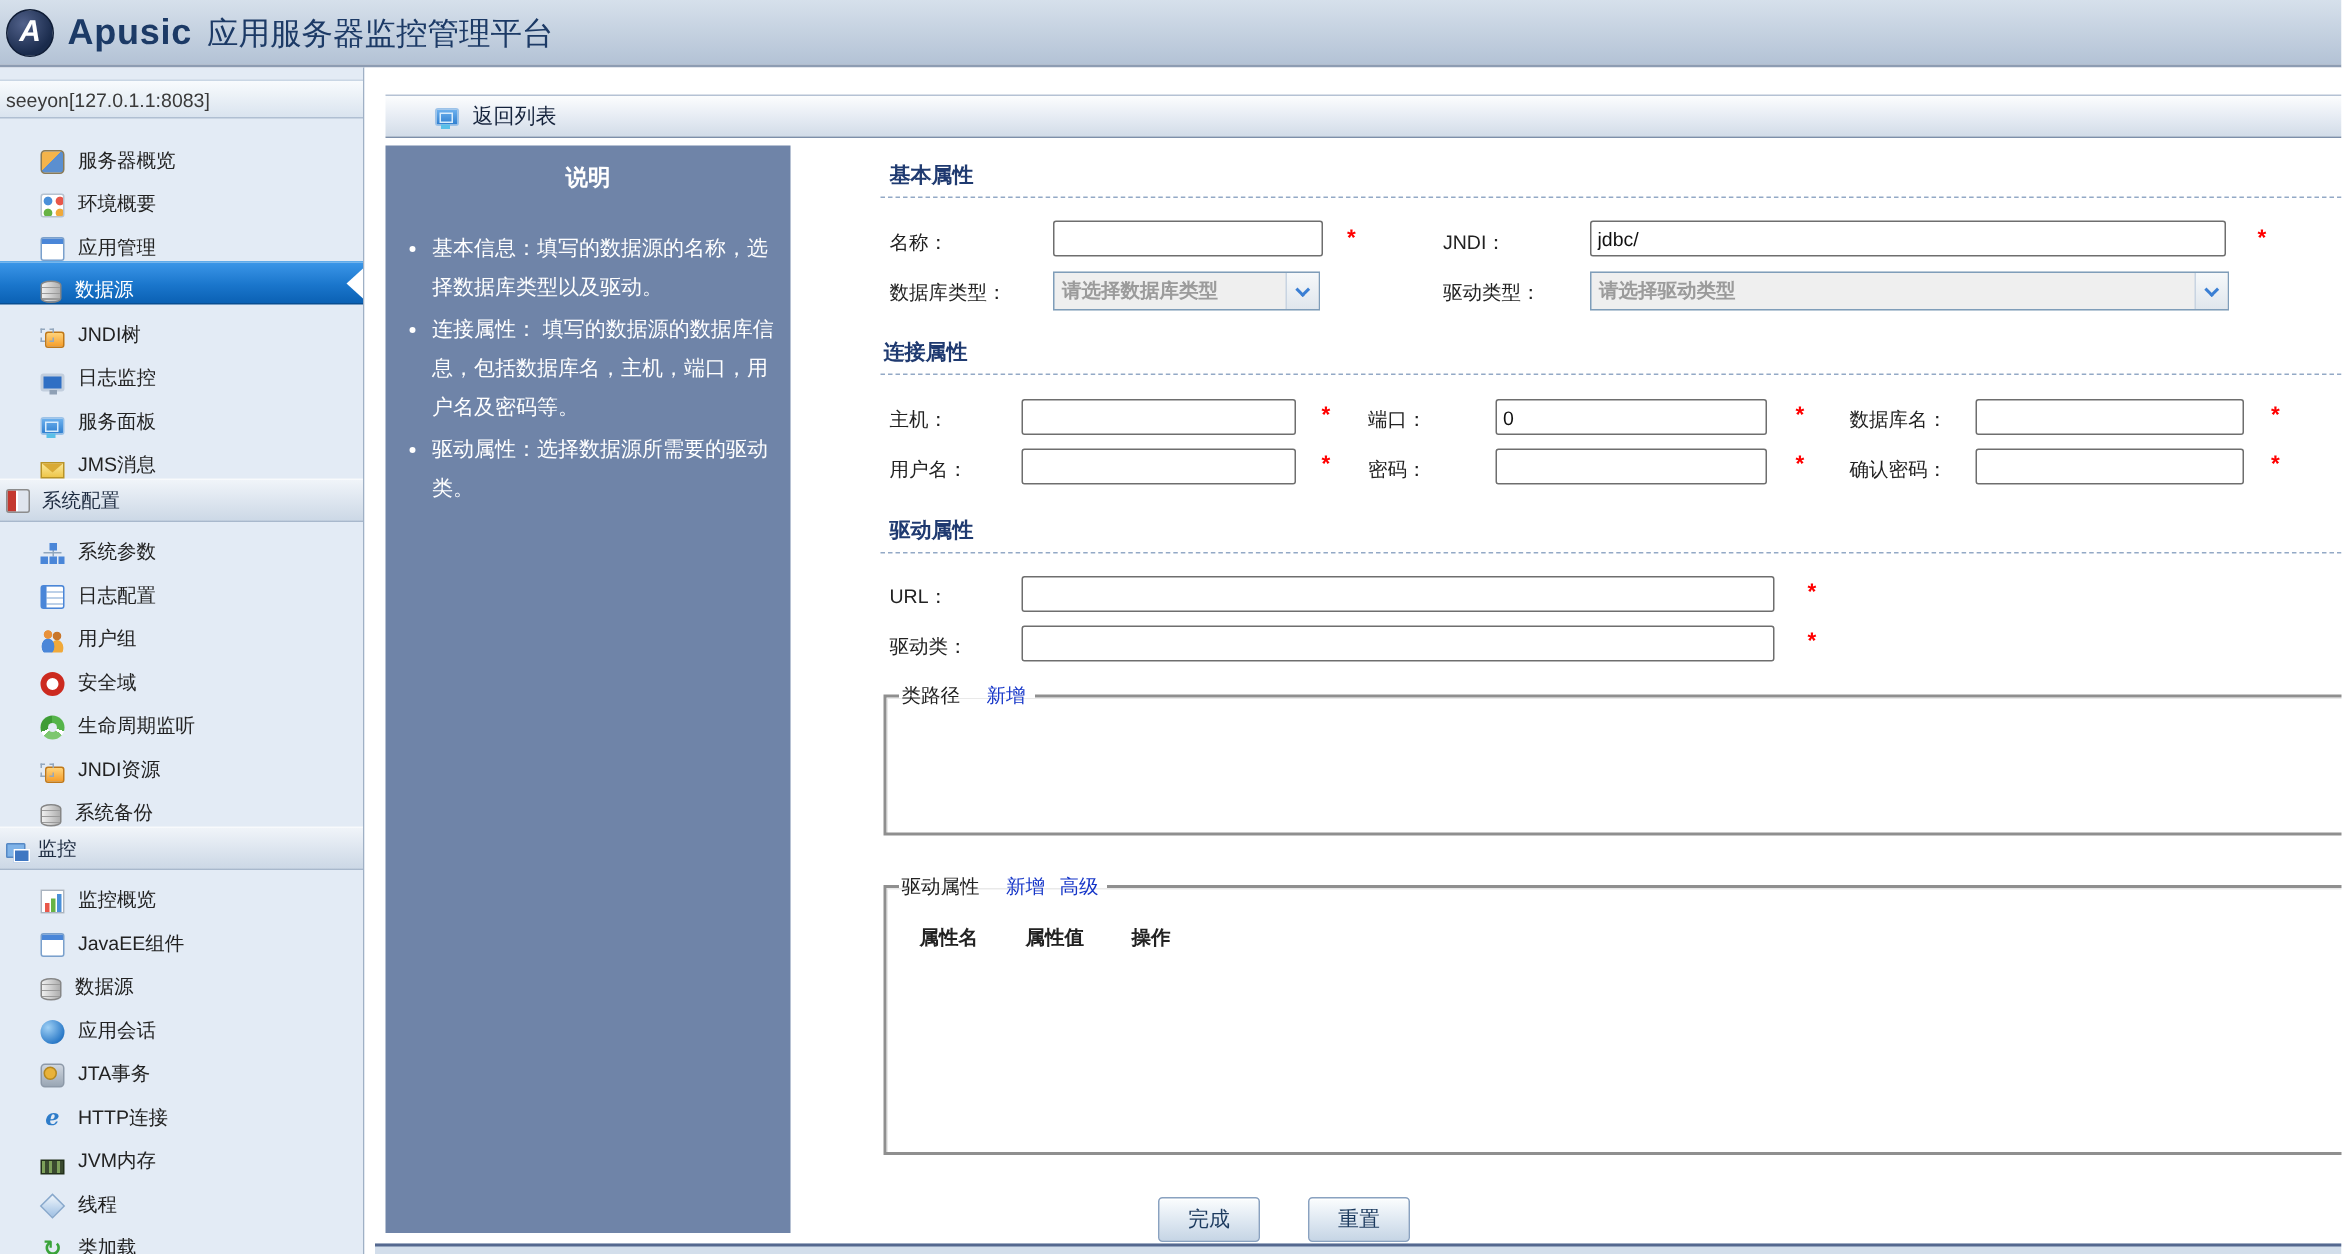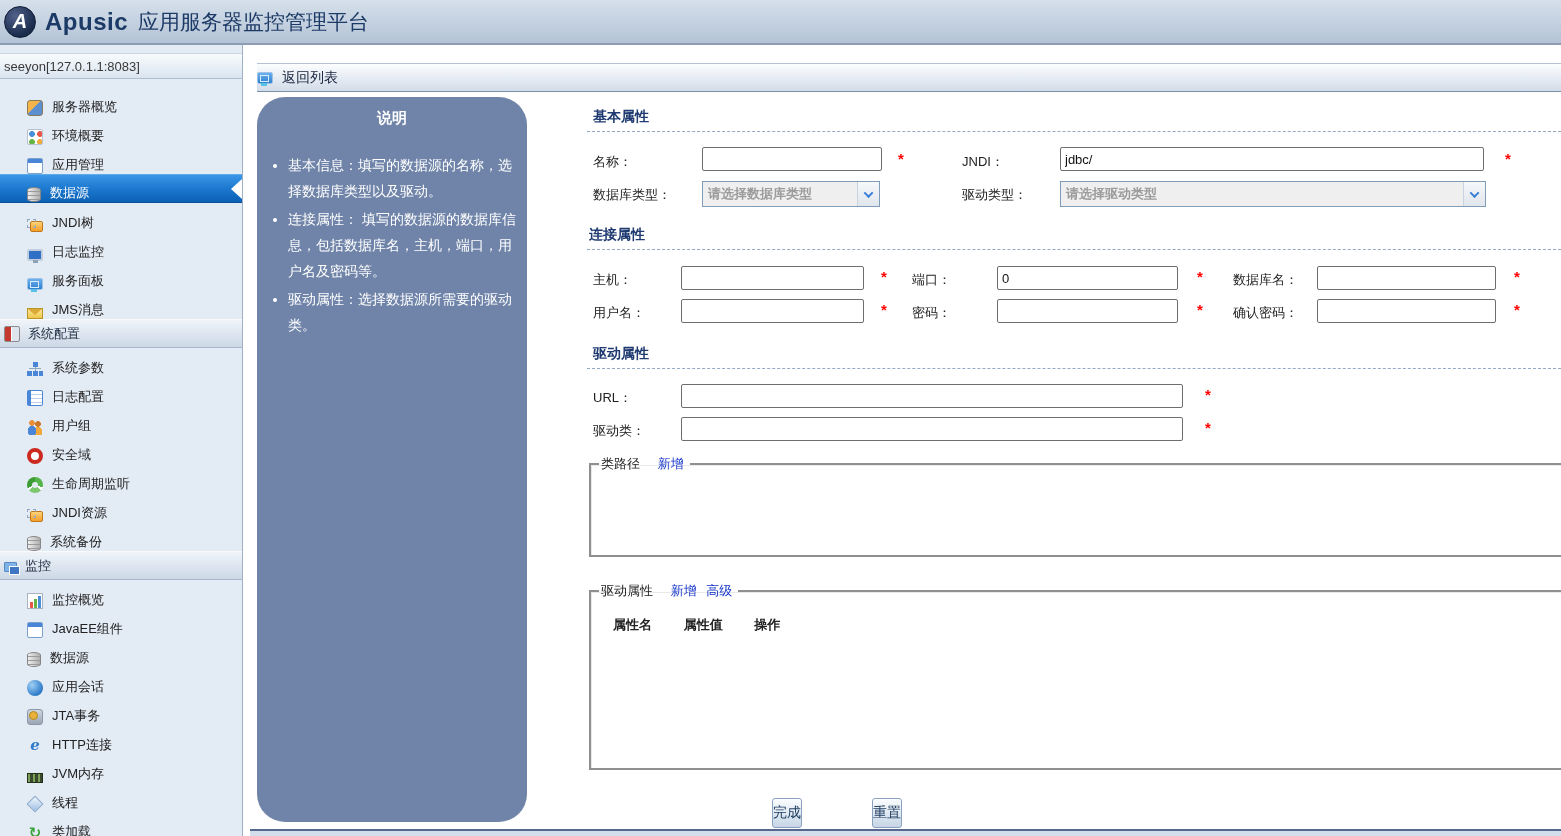--- a/index.html
+++ b/index.html
@@ -92,24 +92,24 @@
   .http-icon::before { content:"e"; position:absolute; inset:0; color:#2e7cc9; font:bold italic 15px "DejaVu Serif",serif; text-align:center; line-height:15px; }
   .jvm-icon { height:10px; margin-top:3px; background:repeating-linear-gradient(90deg,#7da05a 0 2px,#3a4a2f 2px 5px); border:1px solid #22301a; }
   .thread-icon { width:12px; height:12px; margin:2px; background:linear-gradient(135deg,#eff5fb,#9fc0e4); border:1px solid #88a8cc; transform:rotate(45deg); }
   .classload-icon::before { content:"\21BB"; position:absolute; inset:0; color:#3aa33a; font-size:15px; font-weight:bold; text-align:center; line-height:16px; }
 
   
   .main { position:absolute; left:243px; top:45px; right:0; bottom:0; background:#fff; }
   .toolbar { position:absolute; left:14px; right:0; top:18px; height:29px;
     background:linear-gradient(#fcfdfe,#e9eef5 45%,#d2dce8);
     border-top:1px solid #b5c2d4; border-bottom:1px solid #7d8fa9;
-    display:flex; align-items:center; }
+    display:flex; align-items:center; padding-left:33px; }
   .back-btn { display:flex; align-items:center; gap:9px; cursor:pointer; color:#15233c; font-size:14px; }
 
-  .help-panel { position:absolute; left:14px; top:52px; width:270px; height:725px; background:#6f84a8; color:#fff;border-radius:28px; }
+  .help-panel { position:absolute; left:14px; top:52px; width:270px; height:725px; background:#6f84a8; color:#fff; }
   .help-title { text-align:center; padding-top:12px; font-weight:bold; font-size:15px; }
   .help-list { margin:24px 8px 0 16px; padding-left:15px; font-size:14px; line-height:26px; }
   .help-list li { margin-bottom:2px; }
 
   .form-area { position:absolute; left:344px; top:52px; right:0; bottom:14px; }
   .sec-h { position:absolute; font-weight:bold; font-size:14px; color:#1f3a70; }
   .dash { position:absolute; left:0; right:0; border-top:1px dashed #93a9c6; }
   .flabel { position:absolute; font-size:13px; color:#222; }
   .txt { position:absolute; height:24px; border:1px solid #6e6e6e; border-radius:2px; padding:2px 4px; font-size:13px;
     font-family:"Liberation Sans","DejaVu Sans",sans-serif; background:#fff; color:#111; }
@@ -118,21 +118,21 @@
   .combo-text { flex:1; padding-left:5px; color:#9b9b9b; font-size:13px; overflow:hidden; white-space:nowrap;font-weight:bold; }
   .combo-btn { width:22px; height:100%; display:flex; align-items:center; justify-content:center;
     background:linear-gradient(#f6f8fa,#e0e6ed); border-left:1px solid #c8d4e2; }
   .chev { width:7px; height:7px; border-right:2px solid #3b7fd4; border-bottom:2px solid #3b7fd4; transform:rotate(45deg) translate(-1px,-1px); }
   fieldset { position:absolute; border:2px solid #8f8f8f; box-shadow:inset 1px 1px 0 #e9e9e9; background:#fff; }
   legend { margin-left:8px; padding:0 6px 0 2px; font-size:13px; color:#222; }
   .lnk { color:#1535c8; cursor:pointer; margin-left:14px; }
   .lnk + .lnk { margin-left:6px; }
   .cols { padding:16px 0 0 22px; font-weight:bold; font-size:13px; color:#222; }
   .cols span { margin-right:28px; }
-  .btn { position:absolute; width:30px; height:30px; border:1px solid #8aa2c0; border-radius:3px; cursor:pointer;
+  .btn { position:absolute; width:68px; height:30px; border:1px solid #8aa2c0; border-radius:3px; cursor:pointer;
     background:linear-gradient(#fbfdfe,#dde7f1 55%,#c6d5e5); box-shadow:inset 0 1px 0 #fff;
     color:#1c3a5e; font-size:14px; font-family:"Liberation Sans","DejaVu Sans",sans-serif; }
   .footer-strip { position:absolute; left:7px; right:0; bottom:0; height:7px; background:#d3deeb; border-top:2px solid #55688f; }
 </style>
 </head>
 <body>
 
 <div id="app">
 
   <div class="app-header">

